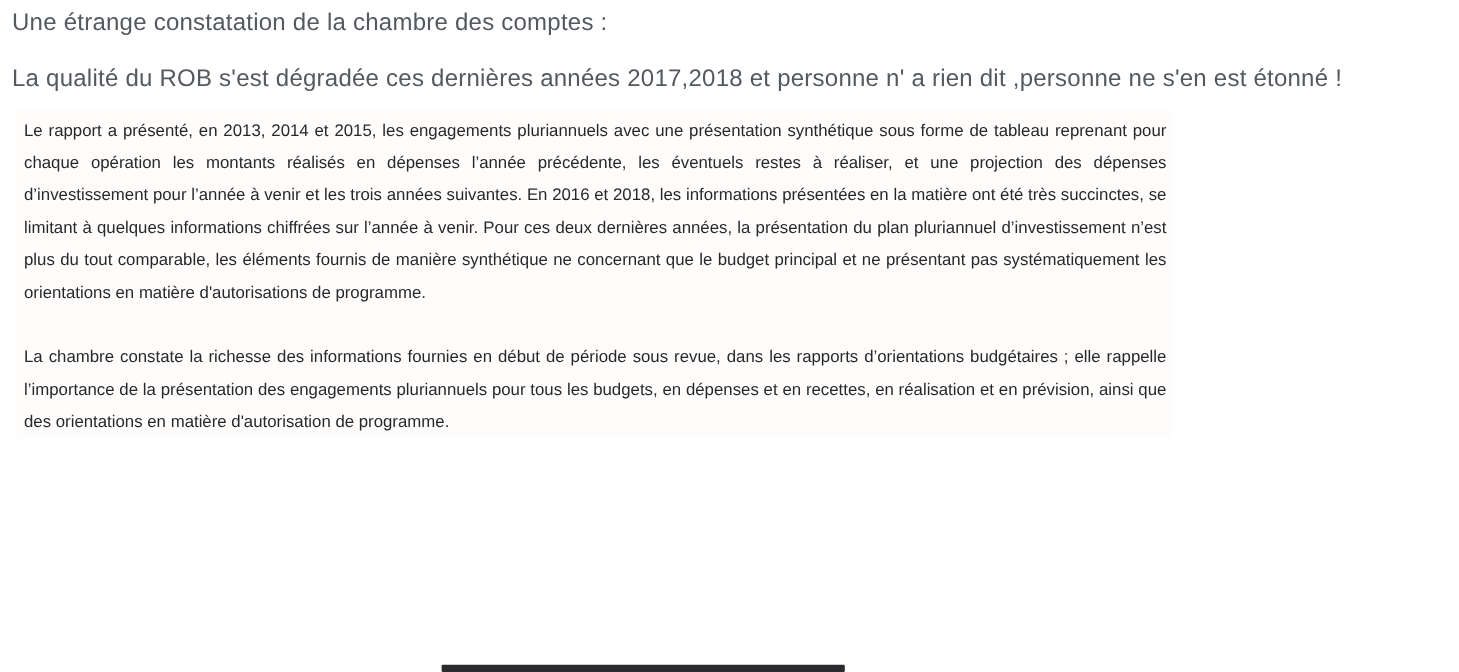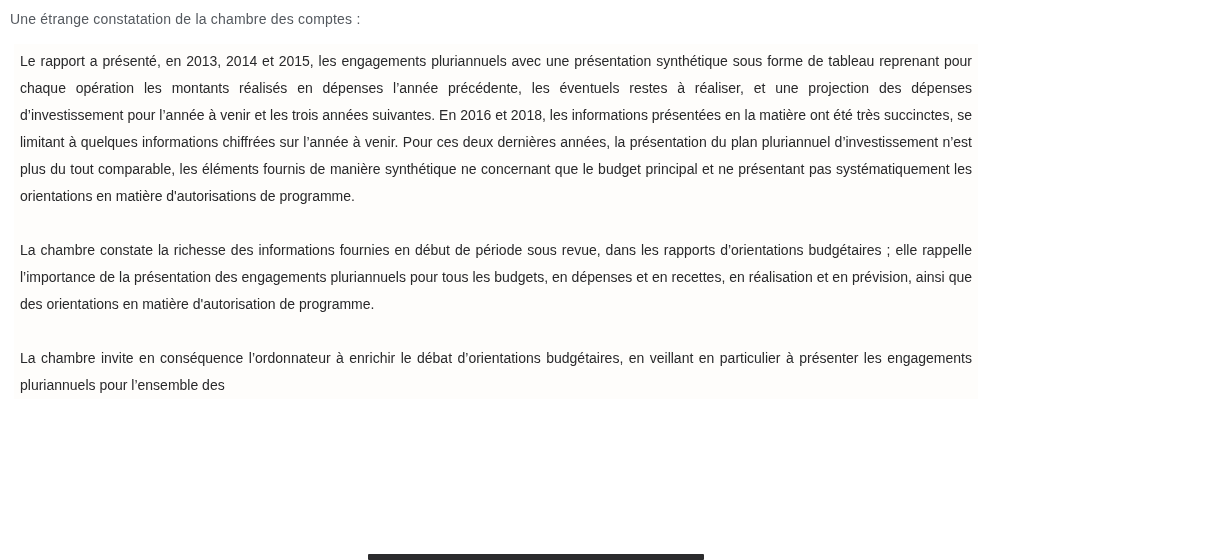--- a/index.html
+++ b/index.html
@@ -19,21 +19,21 @@
     width: 1216px;
     height: 560px;
   }
   .intro {
     padding-left: 10px;
     padding-right: 10px;
   }
   .intro-line {
     margin: 0;
     color: #54595f;
-    font-size: 14px;
+    font-size: 20px;
     line-height: 22px;
     letter-spacing: 0.2px;
     font-family: "Liberation Sans", sans-serif;
   }
   .intro-line.first { padding-top: 8px; }
   .intro-line.second { margin-top: 25px; }
 
   .scan {
     position: relative;
     margin: 14px 0 0 14px;
@@ -63,23 +63,23 @@
     border-radius: 1px;
   }
 </style>
 </head>
 <body>
 
 <div class="page">
 
   <div class="intro">
     <p class="intro-line first">Une étrange constatation de la chambre des comptes :</p>
+    <p class="intro-line second">La qualité du ROB s'est dégradée ces dernières années 2017,2018 et personne n' a rien dit ,personne ne s'en est étonné !</p>
   </div>
 
   <div class="scan">
     <p>Le rapport a présenté, en 2013, 2014 et 2015, les engagements pluriannuels avec une présentation synthétique sous forme de tableau reprenant pour chaque opération les montants réalisés en dépenses l’année précédente, les éventuels restes à réaliser, et une projection des dépenses d’investissement pour l’année à venir et les trois années suivantes. En 2016 et 2018, les informations présentées en la matière ont été très succinctes, se limitant à quelques informations chiffrées sur l’année à venir. Pour ces deux dernières années, la présentation du plan pluriannuel d’investissement n’est plus du tout comparable, les éléments fournis de manière synthétique ne concernant que le budget principal et ne présentant pas systématiquement les orientations en matière d'autorisations de programme.</p>
     <p>La chambre constate la richesse des informations fournies en début de période sous revue, dans les rapports d’orientations budgétaires ; elle rappelle l’importance de la présentation des engagements pluriannuels pour tous les budgets, en dépenses et en recettes, en réalisation et en prévision, ainsi que des orientations en matière d'autorisation de programme.</p>
-    <p>La chambre invite en conséquence l’ordonnateur à enrichir le débat d’orientations budgétaires, en veillant en particulier à présenter les engagements pluriannuels pour l’ensemble des</p>
   </div>
 
   <div class="cutoff-bar"></div>
 
 </div>
 
 </body></html>

